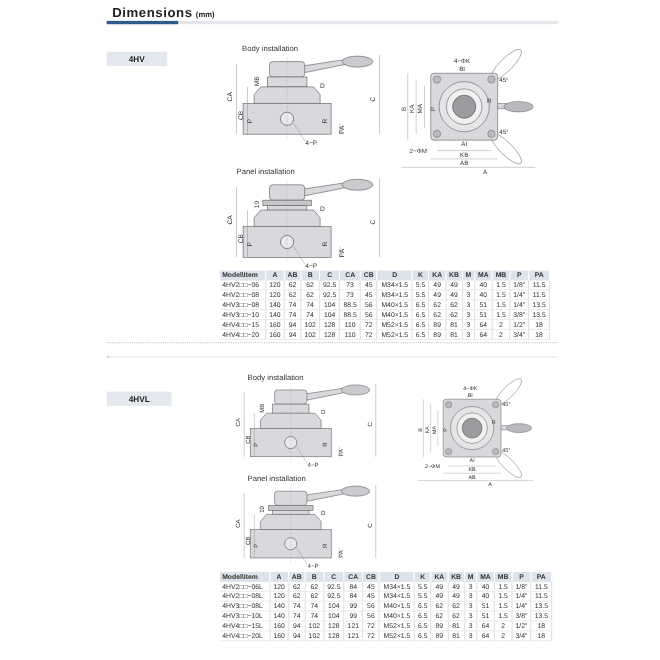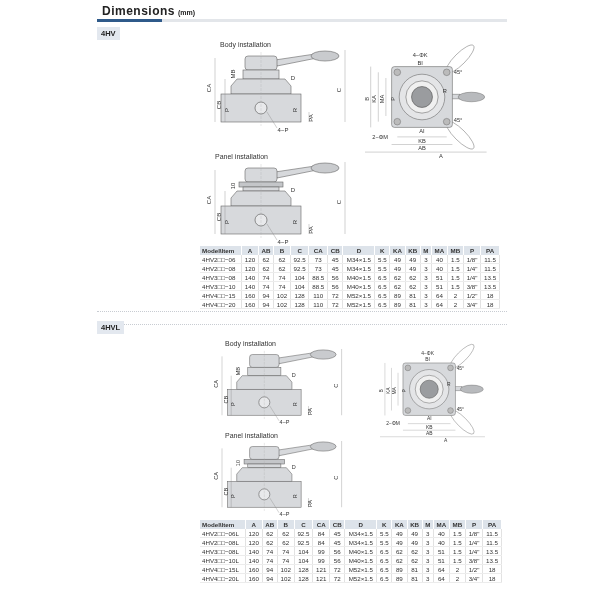--- a/index.html
+++ b/index.html
@@ -2,21 +2,21 @@
 <html><head>
 <meta charset="utf-8">
 <style>
   html, body { margin:0; padding:0; background:#ffffff; }
   body { width:600px; height:600px; position:relative; overflow:hidden;
          font-family:"Liberation Sans", sans-serif; color:#333; }
   .hdr-title { position:absolute; left:102px; top:4px; font-size:12px; font-weight:bold; color:#222; letter-spacing:0.5px; }
   .hdr-unit { font-size:7px; font-weight:bold; margin-left:3px; letter-spacing:0; }
   .hdr-bar { position:absolute; left:97px; top:19px; width:410px; height:3px; background:#e3e6ea; }
   .hdr-bar-accent { position:absolute; left:0; top:0; width:65px; height:3px; background:#2f5a8a; }
-  .tag { position:absolute; font-size:7.5px; font-weight:bold; color:#222; background:#e3e8ef; padding:2px 4px; }
+  .tag { position:absolute; font-size:7.5px; font-weight:bold; color:#222; background:#e3e8ef; padding:2px 20px;margin-top:20px; }
   .sep { position:absolute; left:97px; width:410px; border-top:1px dotted #c8ccd2; height:0; }
   .cap { position:absolute; font-size:7px; color:#333; white-space:nowrap; }
   svg.draw { position:absolute; overflow:visible; }
   svg.draw text { font-family:"Liberation Sans", sans-serif; font-size:6px; fill:#333; }
   table.spec { position:absolute; border-collapse:collapse; font-size:6.2px; color:#333; }
   table.spec th { background:#dde3ea; font-weight:bold; padding:0 2px; height:9px; border-right:1px solid #fff; text-align:center; }
   table.spec td { padding:0 2px; height:8px; text-align:center; border-right:1px solid #e2e2e2; border-bottom:1px solid #ececec; white-space:nowrap; }
   table.spec td:first-child, table.spec th:first-child { text-align:left; }
 </style>
 </head>
@@ -252,21 +252,21 @@
         <td>2</td>
         <td>3/4"</td>
         <td>18</td>
       </tr>
     </tbody>
 </table>
 
 <div class="sep" style="top:311px;"></div>
 <div class="sep" style="top:324px;"></div>
 
-<div class="tag" style="left:97px;top:321px;">4HVL</div>
+<div class="tag" style="left:97px;top:336px;">4HVL</div>
 
 <div class="cap" style="left:225px;top:340px;">Body installation</div>
 <svg class="draw" id="s1-body" style="left:222px;top:349px;" width="130" height="75">
     <g transform="scale(0.92)">
       <path d="M60 10 L100 4 L102 8 L62 16 Z" fill="#d7d9dc" stroke="#666" stroke-width="0.6"></path>
       <ellipse cx="110" cy="6" rx="14" ry="5" fill="#c9cbce" stroke="#666" stroke-width="0.6"></ellipse>
       <rect x="30" y="6" width="32" height="14" rx="3" fill="#d7d9dc" stroke="#666" stroke-width="0.6"></rect>
       <rect x="28" y="20" width="36" height="9" fill="#d7d9dc" stroke="#666" stroke-width="0.6"></rect>
       <path d="M22 29 L70 29 L76 36 L76 44 L16 44 L16 36 Z" fill="#d7d9dc" stroke="#666" stroke-width="0.6"></path>
       <rect x="6" y="44" width="80" height="28" fill="#d7d9dc" stroke="#666" stroke-width="0.6"></rect>

